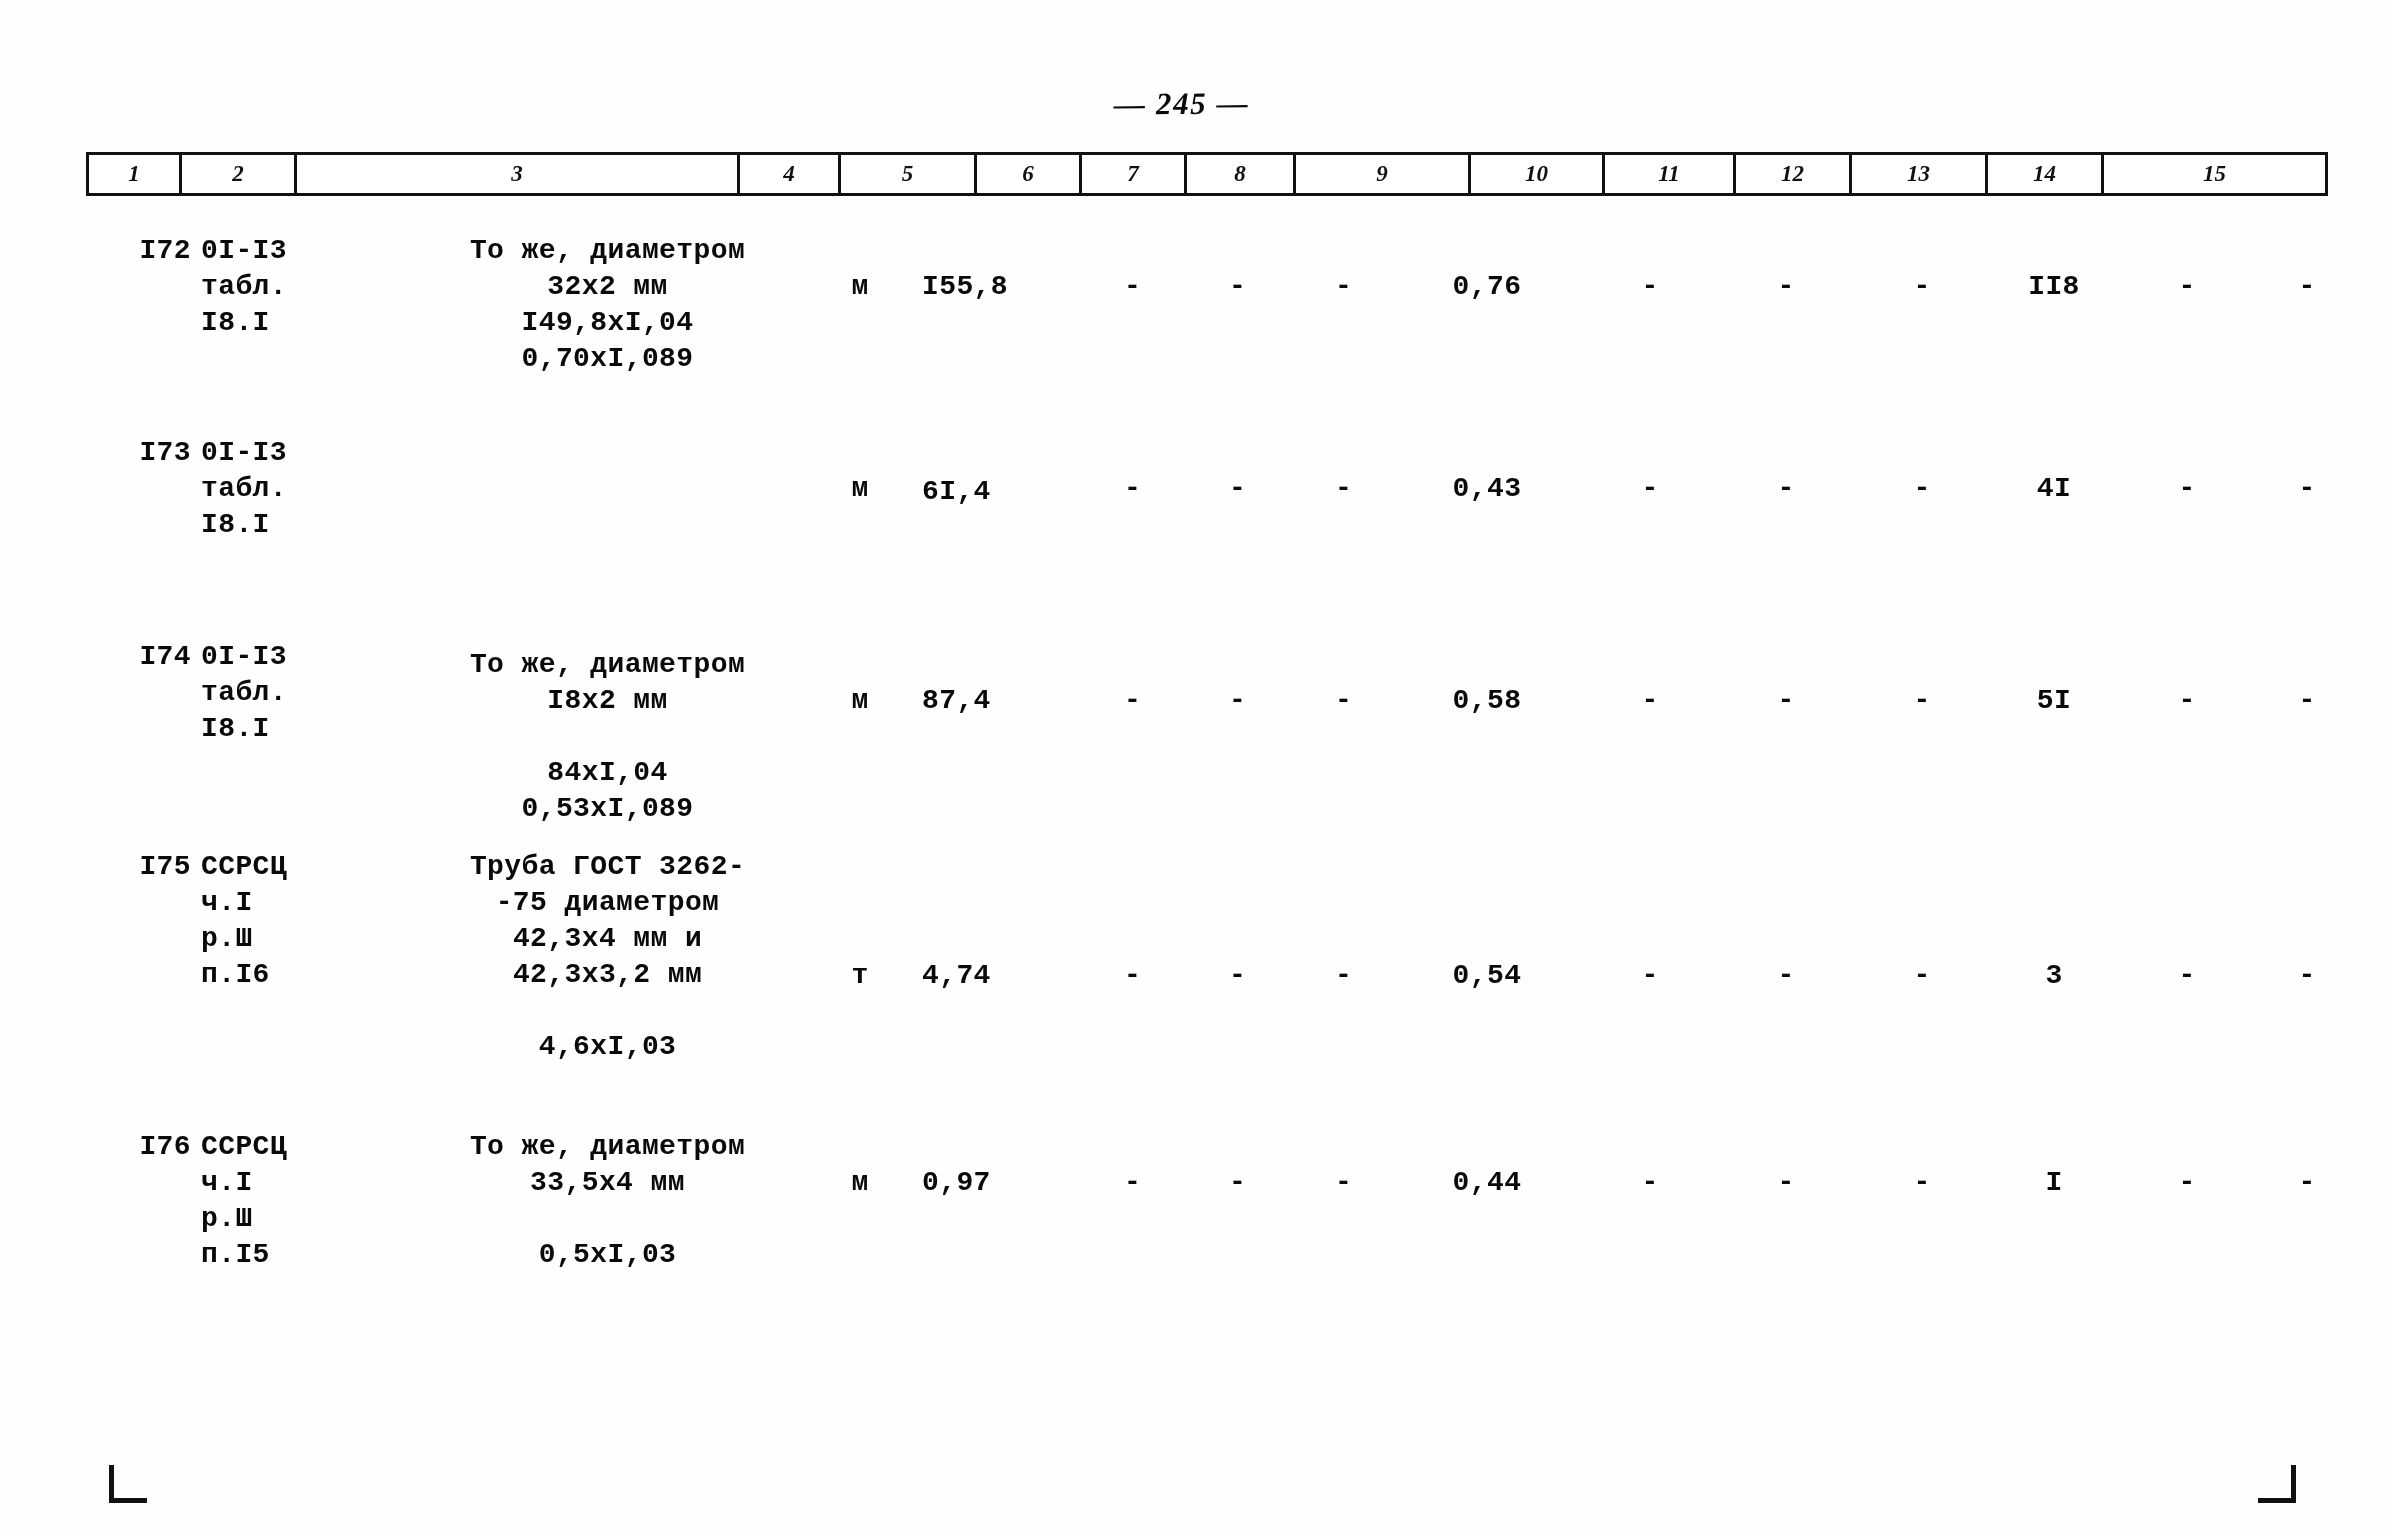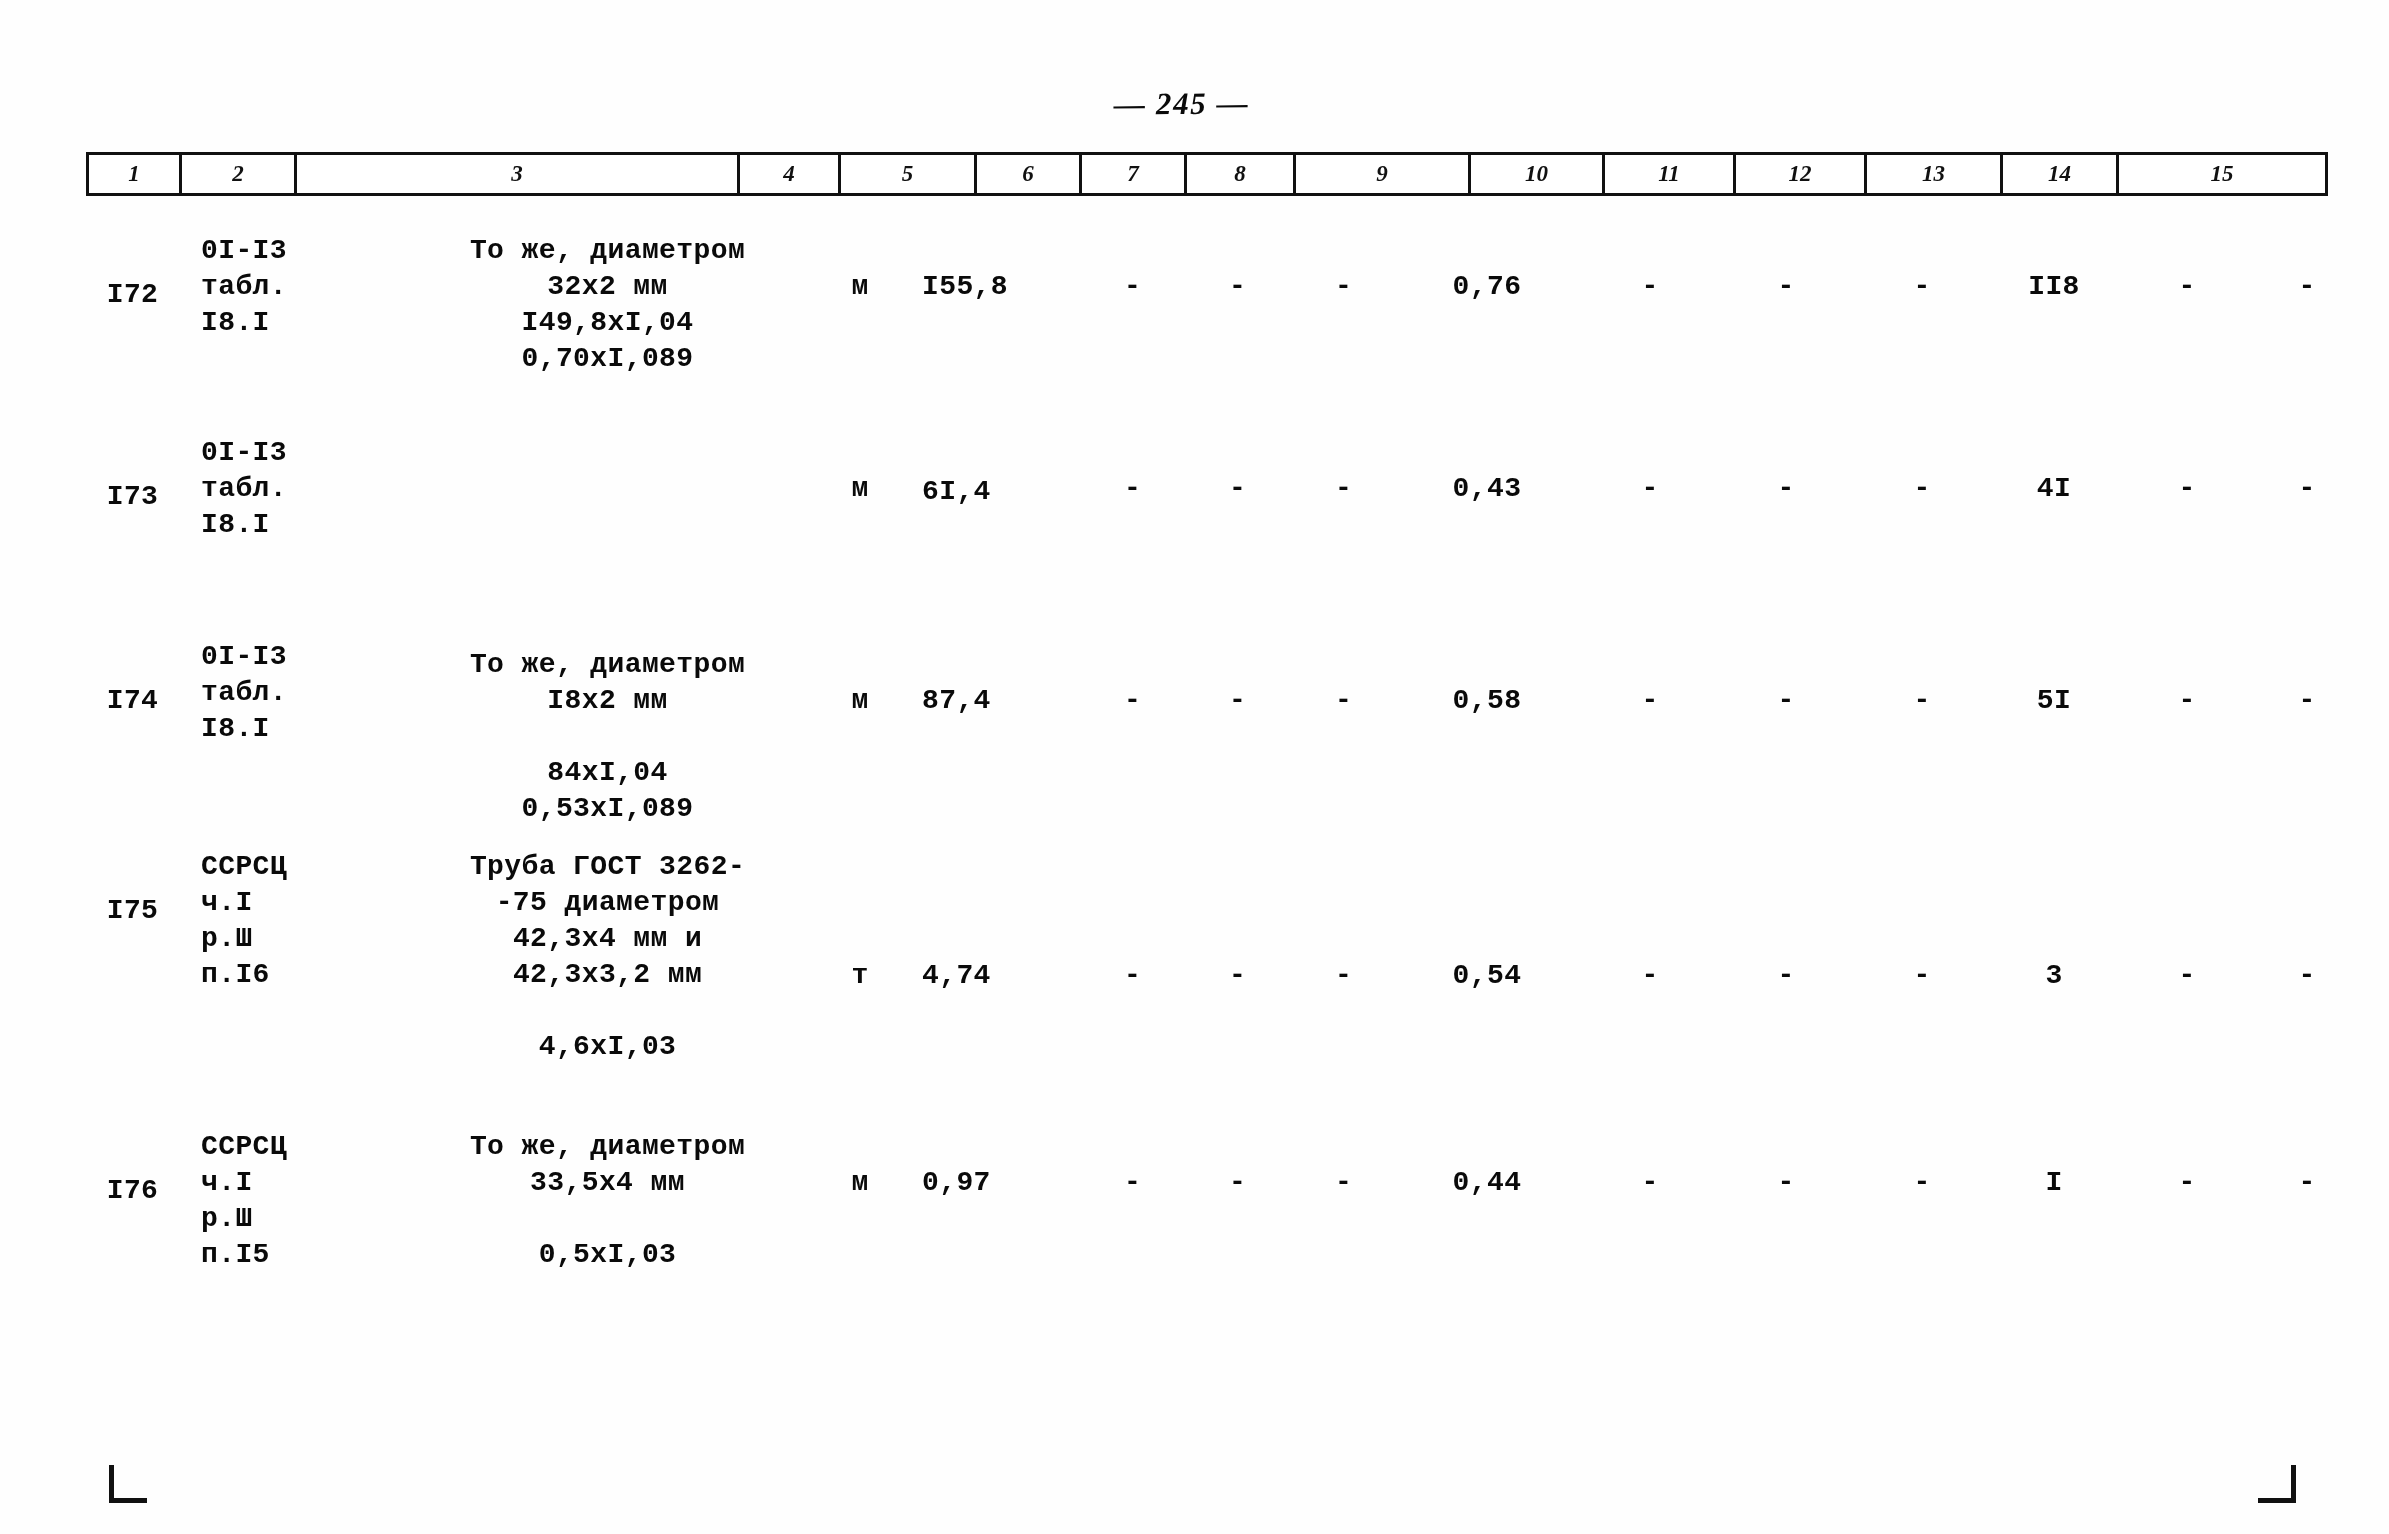--- a/index.html
+++ b/index.html
@@ -103,21 +103,21 @@
     width: 100%;
   }
   .cell {
     position: absolute;
     font-size: 28px;
     line-height: 36px;
     letter-spacing: 0.4px;
     white-space: pre-line;
     font-weight: 700;
   }
-  .c1  { left: 0px;    width: 93px; text-align: center; margin-top: 44px; }
+  .c1  { left: 12px;    width: 93px; text-align: right; }
   .c2  { left: 115px;  width: 179px; text-align: left; }
   .c3  { left: 319px;  width: 405px; text-align: center; }
   .c4  { left: 731px;  width: 86px; text-align: center; }
   .c5  { left: 836px; width: 148px; text-align: left; }
   .c6  { left: 1000px; width: 93px; text-align: center; }
   .c7  { left: 1105px; width: 93px; text-align: center; }
   .c8  { left: 1211px; width: 93px; text-align: center; }
   .c9  { left: 1323px; width: 156px; text-align: center; }
   .c10 { left: 1502px; width: 124px; text-align: center; }
   .c11 { left: 1638px; width: 124px; text-align: center; }
@@ -157,21 +157,21 @@
     <div class="ruler-cell" style="width:115px">2</div>
     <div class="ruler-cell" style="width:443px">3</div>
     <div class="ruler-cell" style="width:101px">4</div>
     <div class="ruler-cell" style="width:136px">5</div>
     <div class="ruler-cell" style="width:105px">6</div>
     <div class="ruler-cell" style="width:105px">7</div>
     <div class="ruler-cell" style="width:109px">8</div>
     <div class="ruler-cell" style="width:175px">9</div>
     <div class="ruler-cell" style="width:134px">10</div>
     <div class="ruler-cell" style="width:131px">11</div>
-    <div class="ruler-cell" style="width:131px">12</div>
+    <div class="ruler-cell" style="width:116px">12</div>
     <div class="ruler-cell" style="width:136px">13</div>
     <div class="ruler-cell" style="width:116px">14</div>
     <div class="ruler-cell" style="flex:1">15</div>
   </div>
 
   <div class="tbl">
 
     <div class="row" style="height:202px">
       <div class="cell c1" style="top:0px">I72</div>
       <div class="cell c2" style="top:0px">0I-I3

